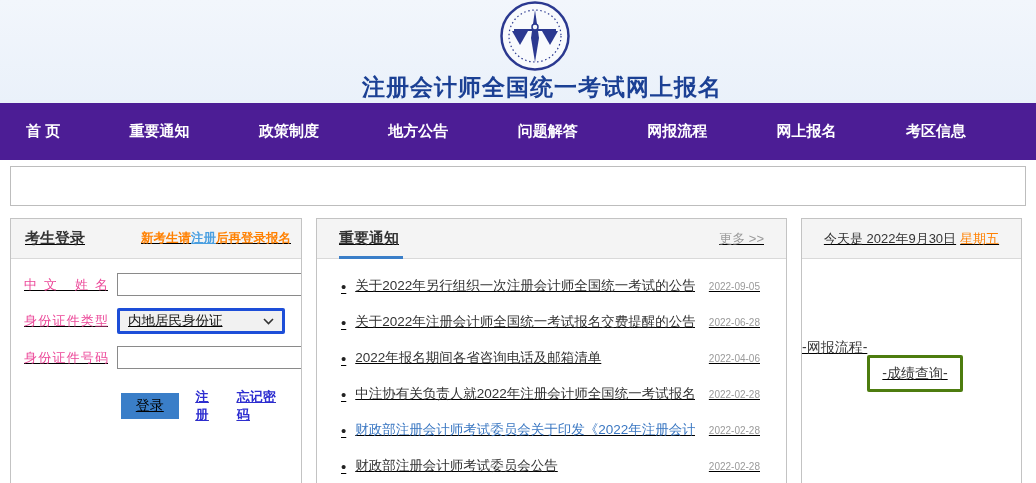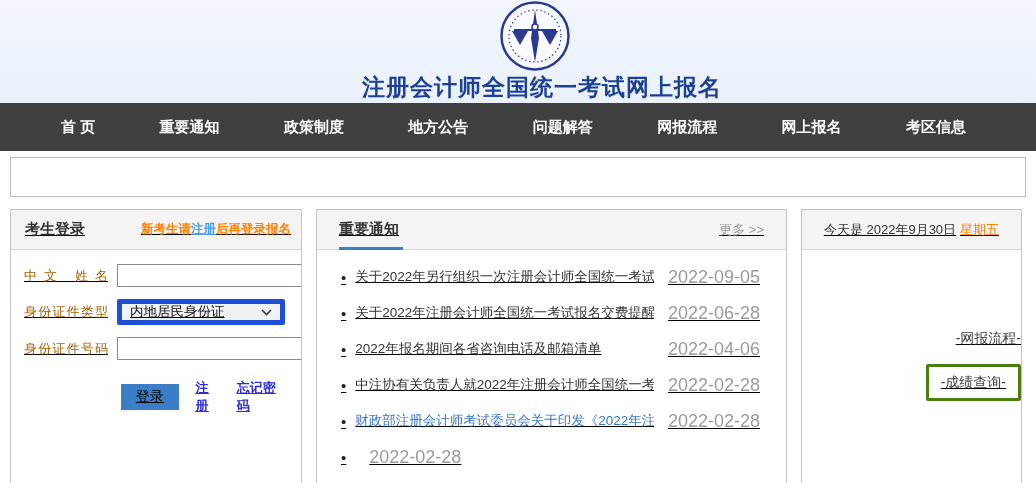--- a/index.html
+++ b/index.html
@@ -24,26 +24,26 @@
   .site-title {
     margin-left: 15px;
     font-size: 23px;
     font-weight: bold;
     color: #1b4094;
     letter-spacing: 1px;
   }
 
   
   .main-nav {
-    height: 48px;
-    background: #404040;
+    height: 57px;
+    background: #4c1d95;
     display: flex;
     align-items: center;
     justify-content: space-between;
-    padding: 0 70px 0 61px;
+    padding: 0 70px 0 26px;
   }
   .nav-item {
     color: #ffffff;
     font-size: 15px;
     font-weight: bold;
     text-decoration: none;
     cursor: pointer;
     white-space: nowrap;
   }
 
@@ -84,38 +84,38 @@
   .login-header { padding: 0 10px 0 14px; justify-content: space-between; }
   .login-title { font-size: 15px; font-weight: bold; color: #333; }
   .login-note { font-size: 12.5px; font-weight: bold; color: #ff8000; white-space: nowrap; }
   .login-note .reg-inline { color:#4a9fe0; text-decoration: underline; cursor: pointer; font-weight: bold; }
 
   .login-form { padding: 14px 16px 0 13px; }
   .form-row { display: flex; align-items: center; margin-bottom: 12px; }
   .form-label {
     width: 84px;
     font-size: 13px;
-    color: #a16207;
+    color: #ec4899;
     text-align: justify;
     text-align-last: justify;
     margin-right: 9px;
     flex: 0 0 auto;
   }
   .form-input {
     flex: 1;
     height: 23px;
     border: 1px solid #8a8a8a;
     font-size: 13px;
     padding: 0 5px;
     font-family: "Liberation Sans", sans-serif;
   }
   .form-select {
     flex: 1;
     height: 26px;
-    border: 5px solid #1d4ed8;
+    border: 3px solid #1d4ed8;
     border-radius: 2px;
     background: #f1f1f1;
     display: flex;
     align-items: center;
     justify-content: space-between;
     padding: 0 8px;
     font-size: 13.5px;
     color: #111;
     cursor: pointer;
   }
@@ -173,30 +173,29 @@
   .notice-title-link {
     flex: 1;
     font-size: 13.5px;
     color: #333;
     text-decoration: none;
     white-space: nowrap;
     overflow: hidden;
     cursor: pointer;
   }
   .notice-title-link.hl { color: #3a77c2; }
-  .notice-date { color: #9a9a9a; font-size: 18px; margin-left: 14px; flex: 0 0 auto; }
+  .notice-date { color: #9a9a9a; font-size: 10px; margin-left: 14px; flex: 0 0 auto; }
 
   
   .side-header { justify-content: center; font-size: 13px; color: #333; gap: 4px; }
   .weekday { color: #ff8000; }
   .side-body {
     padding-top: 80px;
     display: flex;
-    flex-direction: column;
-    align-items: flex-end;
+    align-items: flex-start;
   }
   .side-link {
     color: #3c3c3c;
     font-size: 14px;
     text-decoration: none;
     cursor: pointer;
     white-space: nowrap;
   }
   .red-box {
     margin-top: 16px;
@@ -297,20 +296,21 @@
         <a class="notice-title-link">中注协有关负责人就2022年注册会计师全国统一考试报名相...</a>
         <span class="notice-date">2022-02-28</span>
       </div>
       <div class="notice-row">
         <span class="bullet">•</span>
         <a class="notice-title-link hl">财政部注册会计师考试委员会关于印发《2022年注册会计师...</a>
         <span class="notice-date">2022-02-28</span>
       </div>
       <div class="notice-row">
         <span class="bullet">•</span>
+        <a class="notice-title-link">财政部注册会计师考试委员会公告</a>
         <span class="notice-date">2022-02-28</span>
       </div>
     </div>
   </div>
 
   <div class="panel panel-side">
     <div class="panel-header side-header">
       <span>今天是 2022年9月30日</span>
       <span class="weekday">星期五</span>
     </div>

